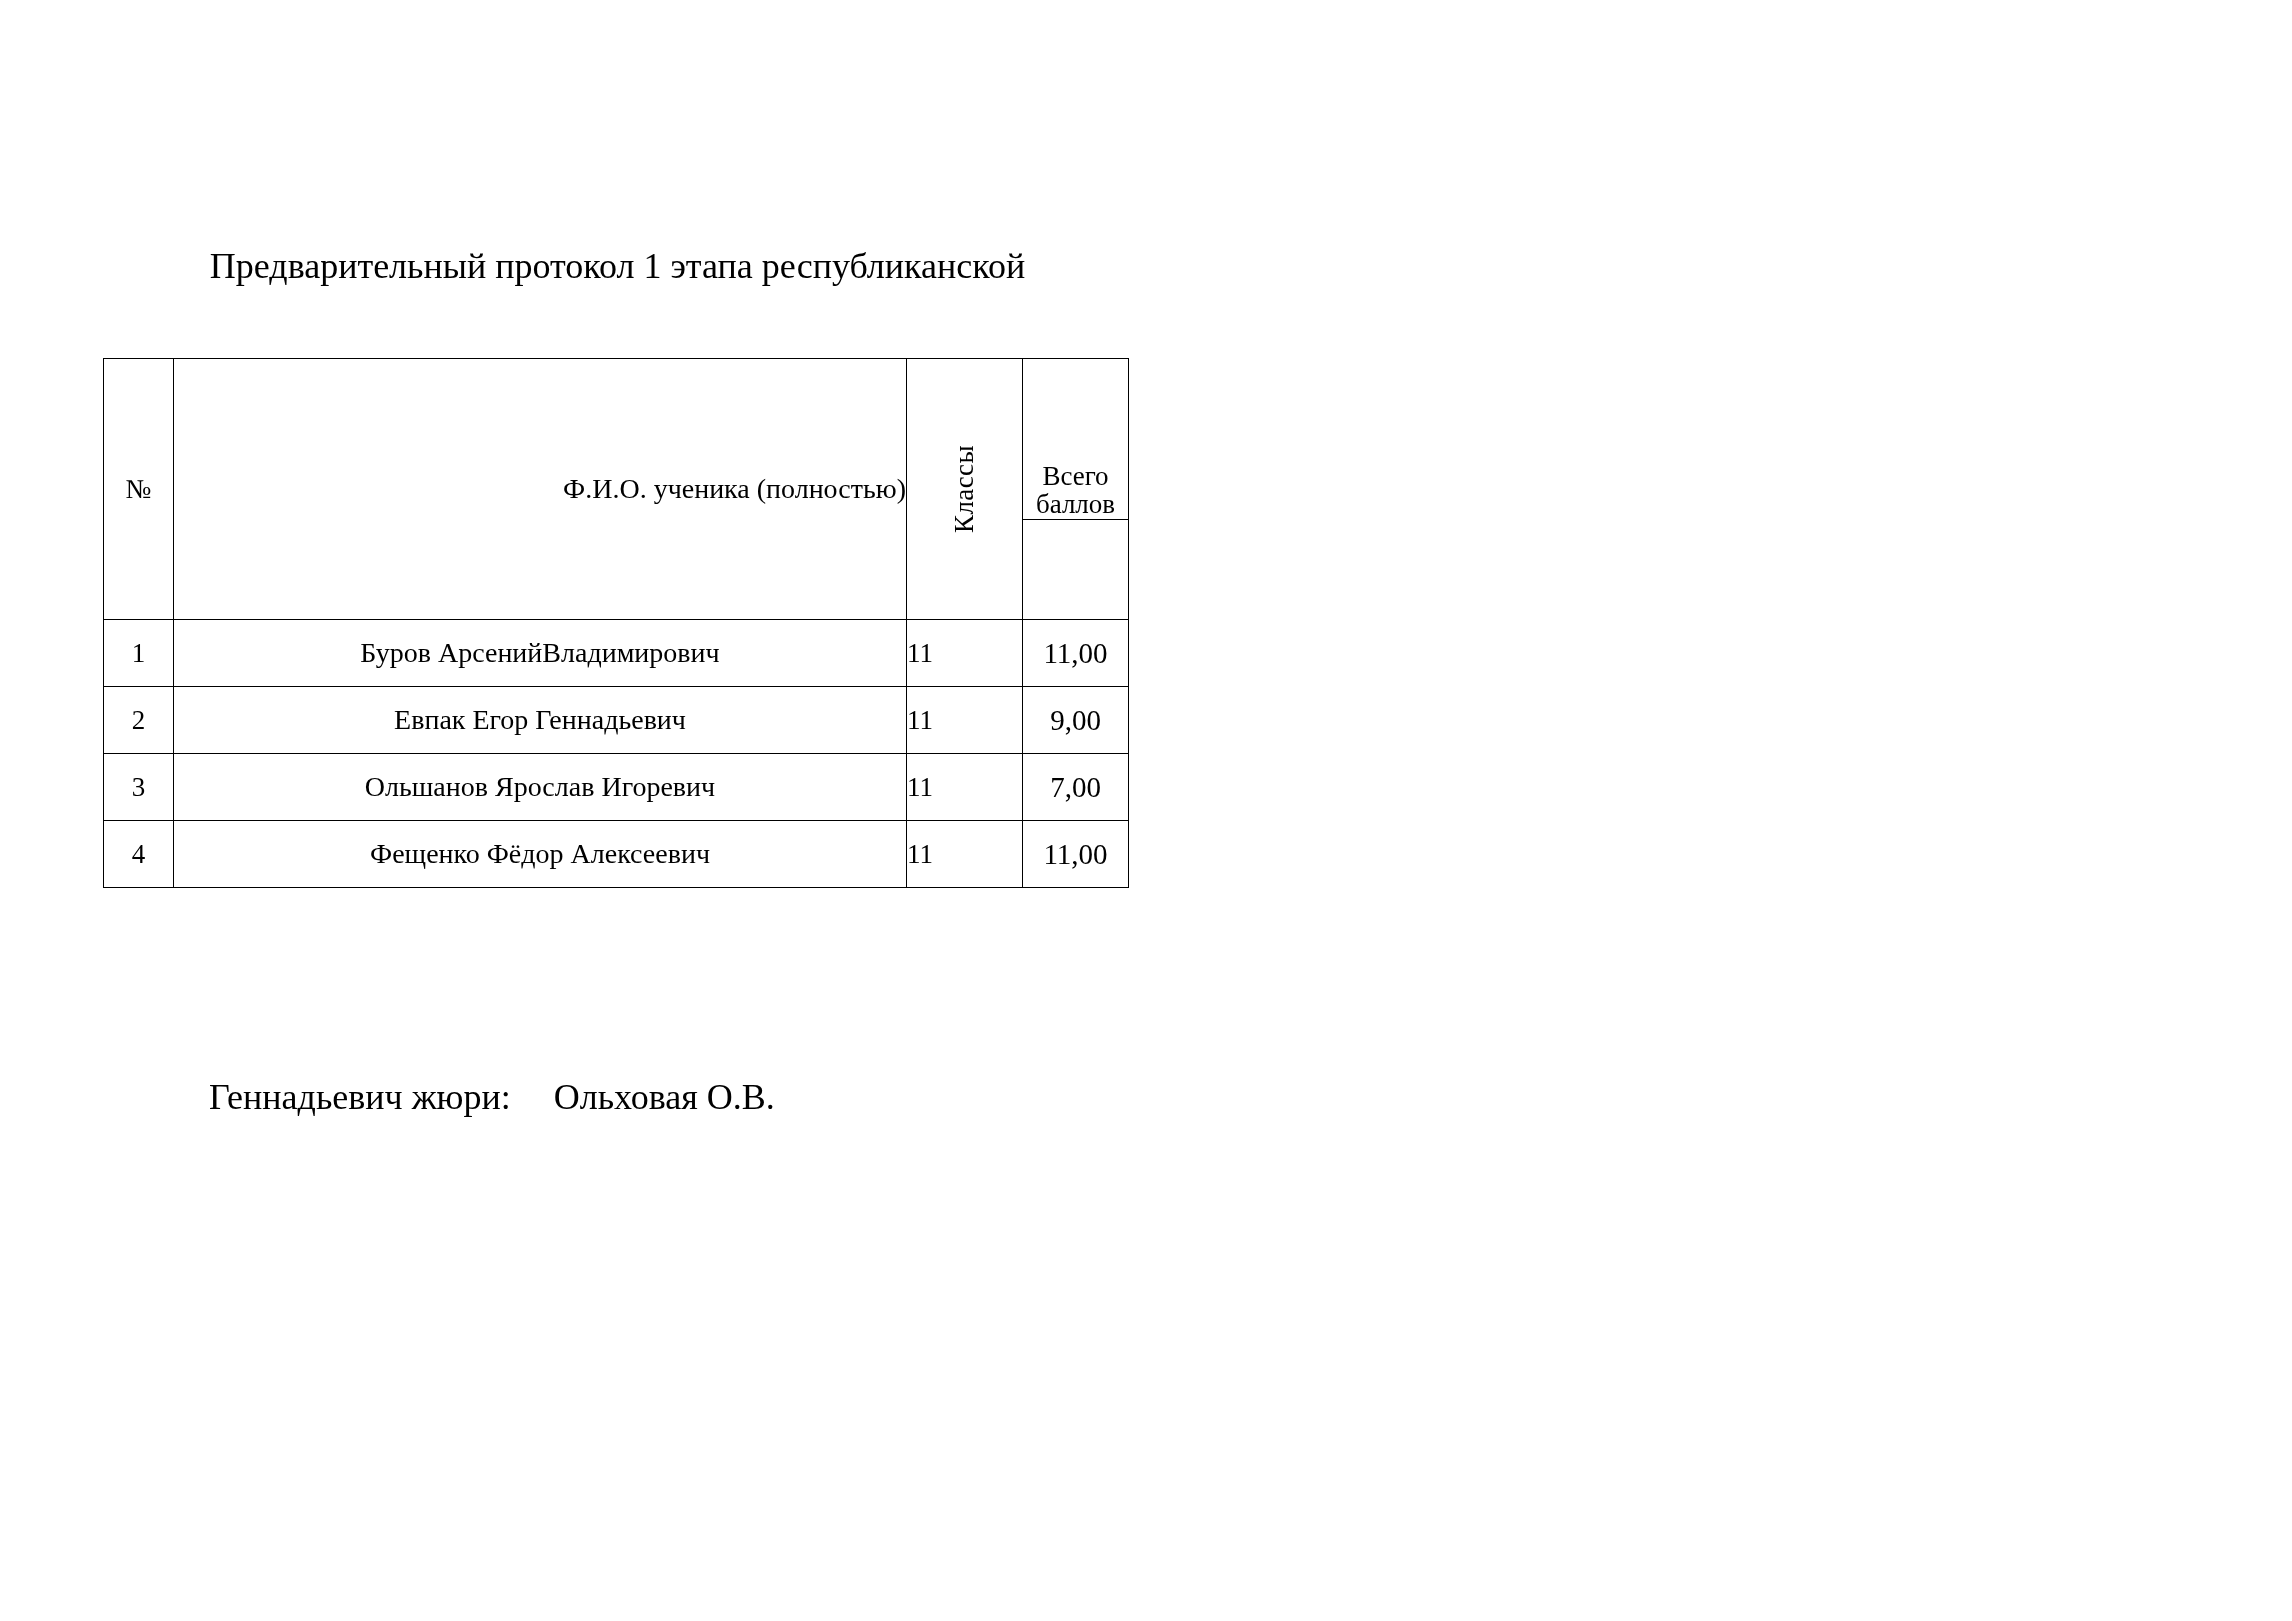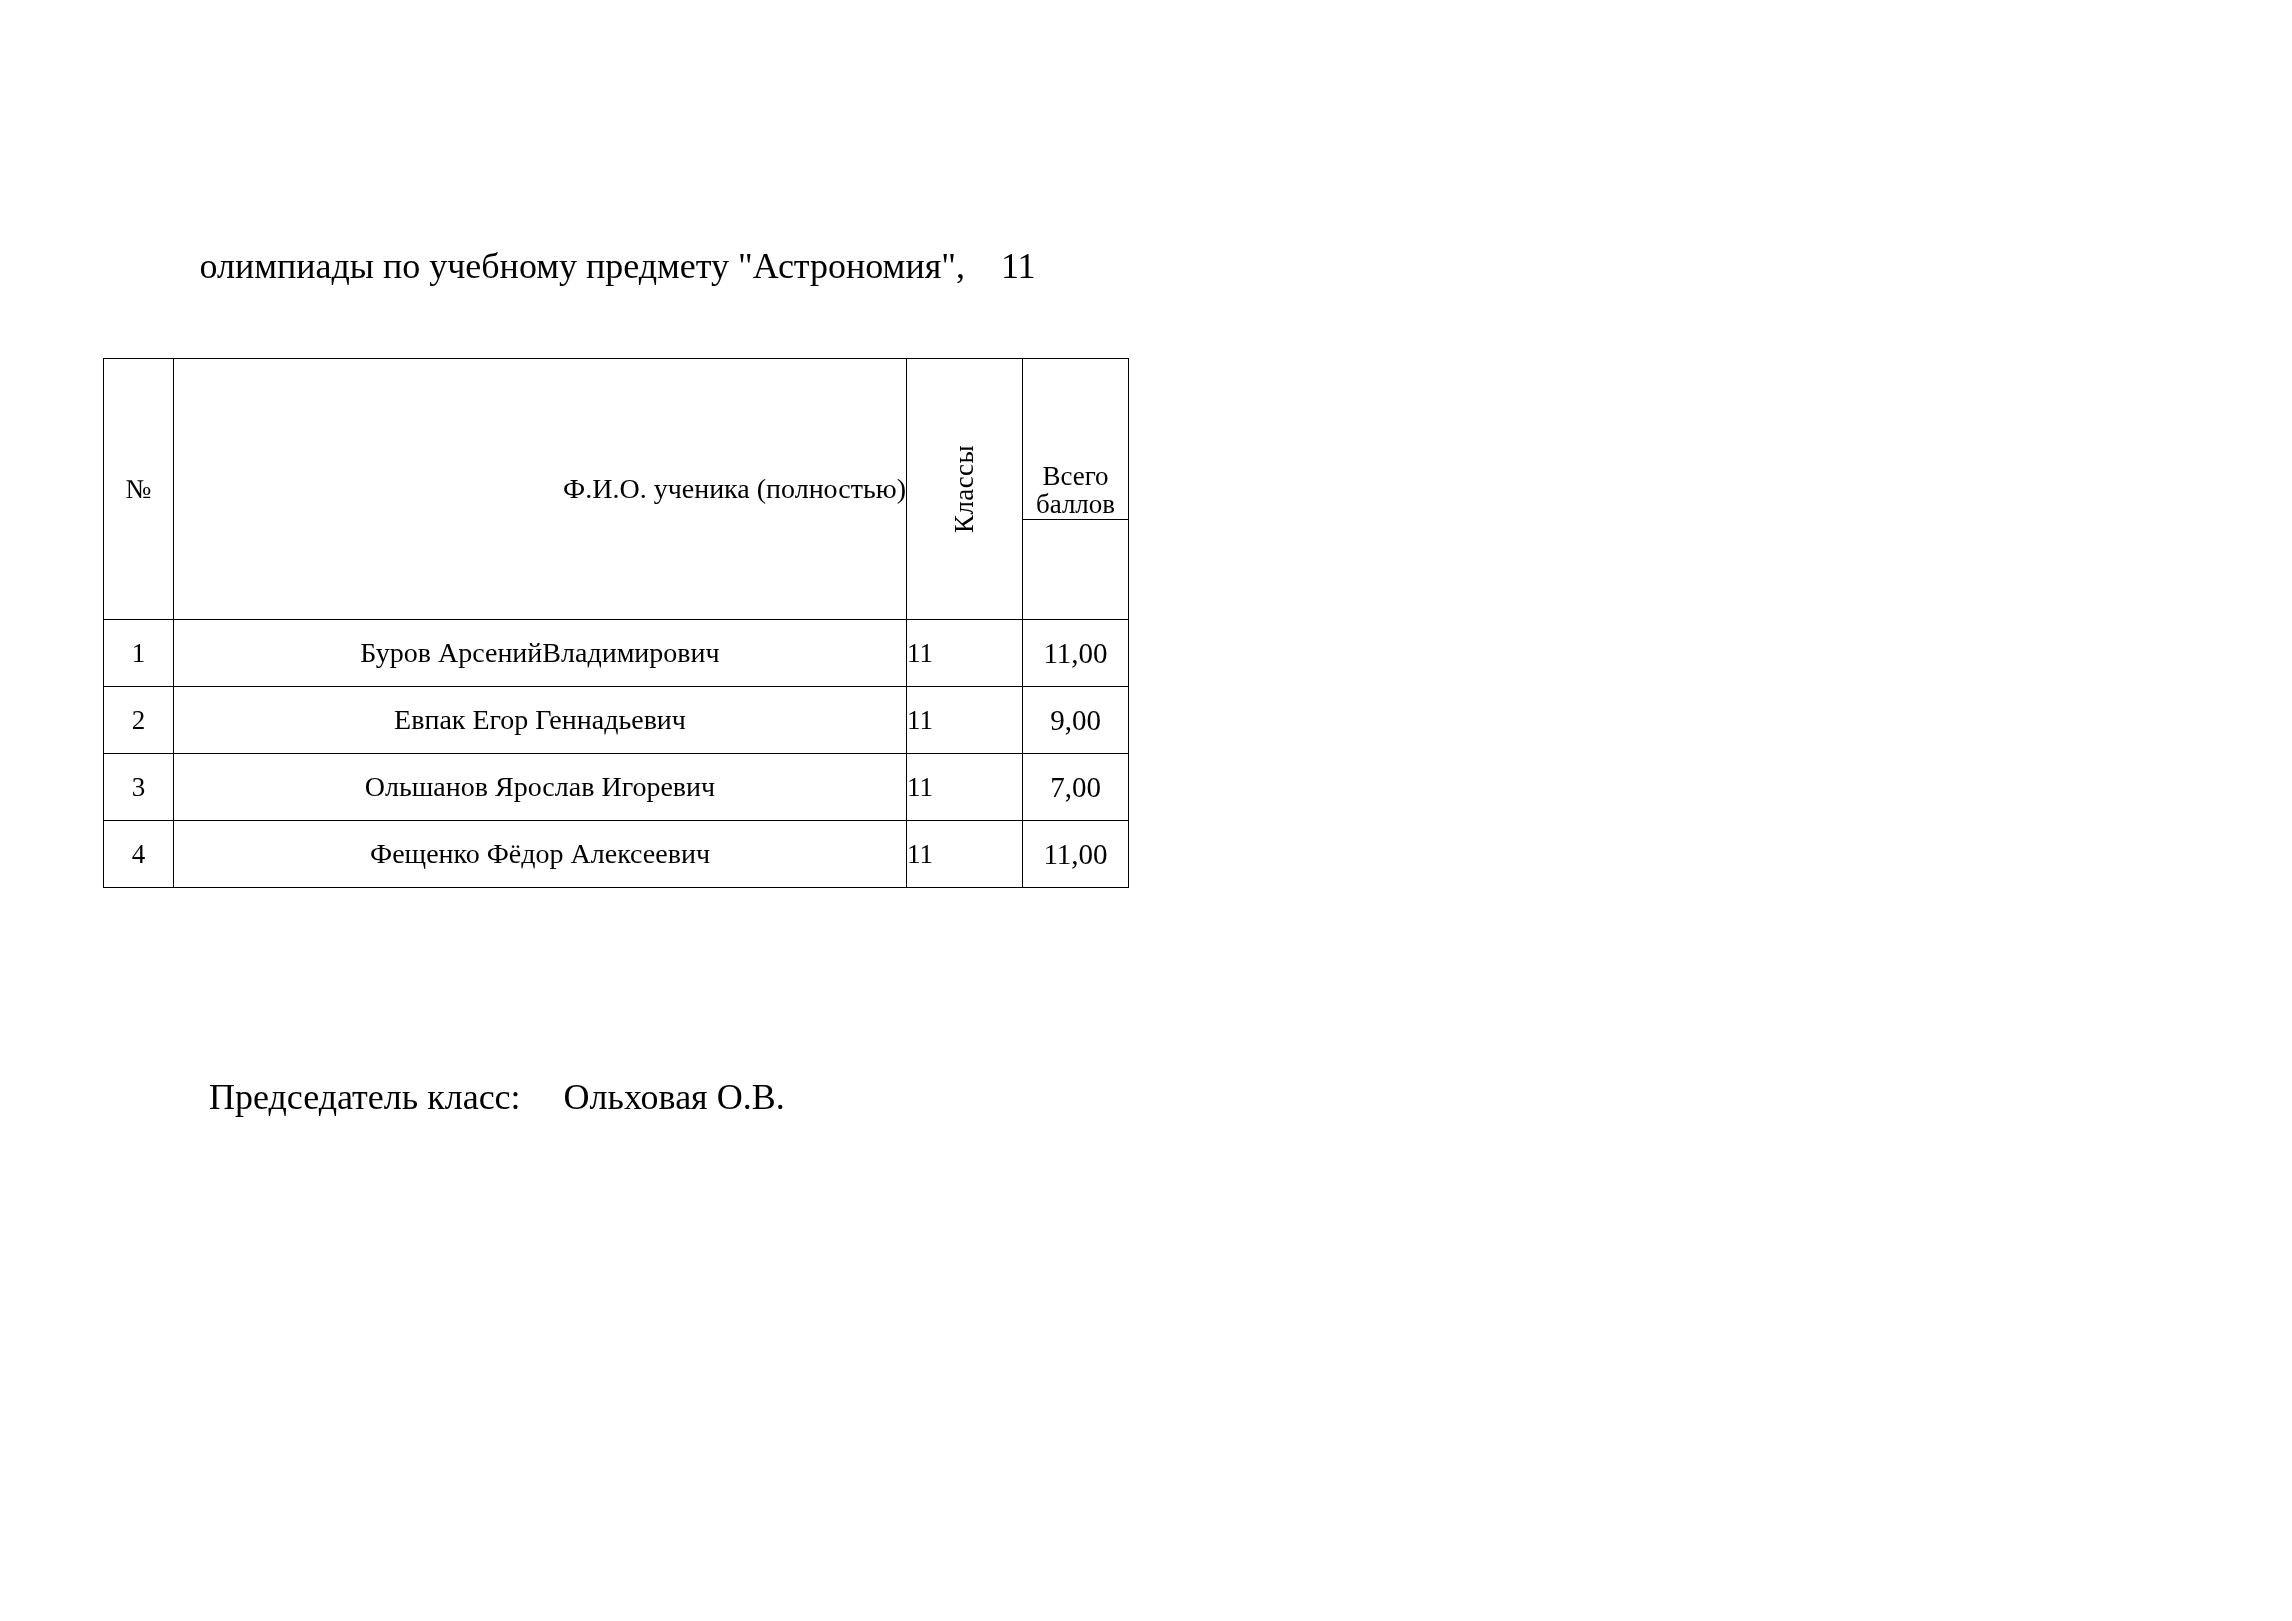--- a/index.html
+++ b/index.html
@@ -133,20 +133,21 @@
   .footer-label { }
   .footer-gap { display: inline-block; width: 43px; }
   .footer-name { }
 </style>
 </head>
 <body>
 
 <div class="page">
 
   <div class="doc-title">
+    <div>Предварительный протокол 1 этапа республиканской</div>
     <div>олимпиады по учебному предмету "Астрономия",    11</div>
     <div>класс</div>
   </div>
 
   <table class="results-table">
     <colgroup>
       <col class="c-num">
       <col class="c-name">
       <col class="c-class">
       <col class="c-score">
@@ -188,17 +189,17 @@
       <tr>
         <td class="cell-num">4</td>
         <td class="cell-name">Фещенко Фёдор Алексеевич</td>
         <td class="cell-class">11</td>
         <td class="cell-score">11,00</td>
       </tr>
     </tbody>
   </table>
 
   <div class="footer-line">
-    <span class="footer-label">Председатель класс:</span><span class="footer-gap"></span><span class="footer-name">Ольховая О.В.</span>
+    <span class="footer-label">Геннадьевич жюри:</span><span class="footer-gap"></span><span class="footer-name">Ольховая О.В.</span>
   </div>
 
 </div>
 
 
 </body></html>

